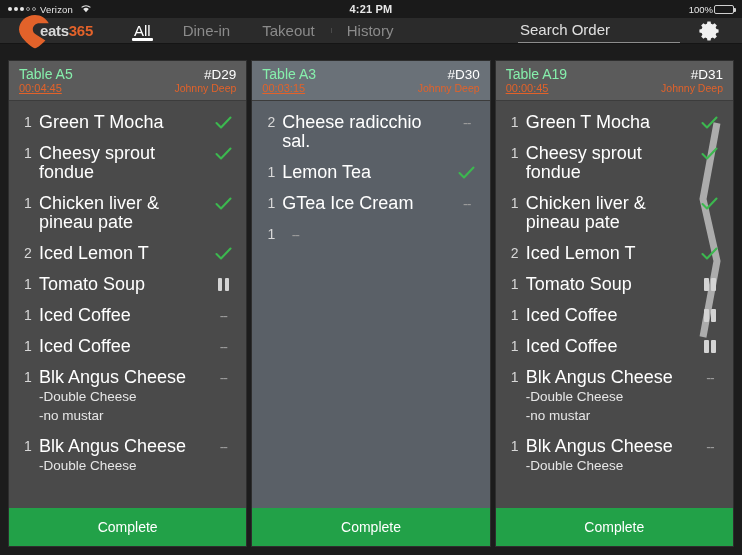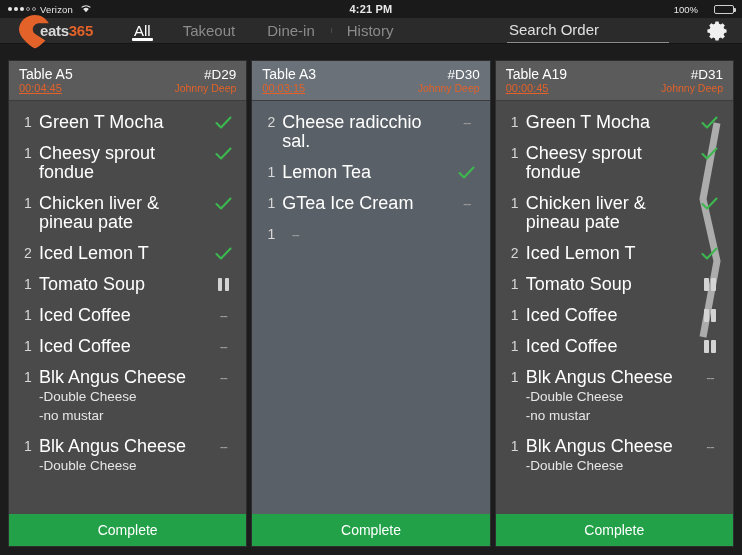--- a/index.html
+++ b/index.html
@@ -17,21 +17,21 @@
     display: flex; align-items: center;
     padding: 0 8px; color: #e8e8e8; font-size: 10px;
   }
   .sb-left { display: flex; align-items: center; gap: 4px; flex: 1; }
   .dots { display: flex; gap: 2px; align-items: center; }
   .dot { width: 4px; height: 4px; border-radius: 50%; background: #e8e8e8; }
   .dot.hollow { background: transparent; border: 1px solid #9a9a9a; width: 4px; height: 4px; }
   .carrier { font-size: 9.5px; letter-spacing: .2px; }
   .wifi { margin-left: 3px; display: inline-block; }
   .sb-center { font-size: 11px; font-weight: bold; letter-spacing: .2px; }
-  .sb-right { flex: 1; display: flex; align-items: center; justify-content: flex-end; gap: 16px; }
+  .sb-right { flex: 1; display: flex; align-items: center; justify-content: flex-end; gap: 1px; }
   .batt-pct { font-size: 9.5px; }
   .batt {
     width: 20px; height: 9px; border: 1px solid #cfcfcf; border-radius: 2px;
     position: relative; padding: 1px;
   }
   .batt::after {
     content:""; position:absolute; right:-3px; top:2.5px;
     width:2px; height:4px; background:#cfcfcf; border-radius:0 1px 1px 0;
   }
   .batt-fill { height: 100%; width: 100%; background: #f2f2f2; border-radius: 1px; }
@@ -55,21 +55,21 @@
   }
   .tab.active { color: #ffffff; }
   .tab.active::after {
     content: ""; position: absolute; left: 14px; right: 14px; bottom: 2px;
     height: 3px; background: #ffffff; border-radius: 1px;
   }
   .tab.sep::before {
     content:""; position:absolute; left:0; top:10px; bottom:10px; width:1px; background:#4a4a4a;
   }
 
-  .search-wrap { margin-left: auto; display: flex; align-items: flex-end; padding-right: 12px; gap: 19px; }
+  .search-wrap { margin-left: auto; display: flex; align-items: flex-end; padding-right: 20px; }
   .search-input {
     width: 162px; background: transparent; border: none;
     border-bottom: 1px solid #8d8d8d;
     color: #ffffff; font-size: 15px; font-family: "Liberation Sans", sans-serif;
     padding: 2px 2px 4px 2px; outline: none;
   }
   .search-input::placeholder { color: #e0e0e0; }
   .gear { margin-left: 18px; cursor: pointer; display: flex; }
 
   
@@ -82,21 +82,21 @@
     background: #4a4a4a; border: 1px solid #2e2e2e; overflow: hidden;
   }
   .ticket.alt { background: #5a6067; }
 
   .t-head {
     padding: 5px 10px 6px 10px; background: #5b5b5b;
     border-bottom: 1px solid #3c3c3c;
   }
   .ticket.alt .t-head { background: #6a7178; }
   .t-head-row { display: flex; justify-content: space-between; align-items: baseline; }
-  .t-table { font-size: 14px; color: #ffffff; }
+  .t-table { font-size: 14px; color: #86efac; }
   .t-order { font-size: 13.5px; color: #ffffff; }
   .t-time { font-size: 11px; color: #e2622a; text-decoration: underline; }
   .t-server { font-size: 10.5px; color: #e2622a; }
 
   .t-body { flex: 1; position: relative; overflow: hidden; padding-top: 6px; }
   .item {
     display: flex; align-items: flex-start;
     padding: 6px 10px 6px 8px; position: relative;
   }
   .qty { width: 22px; flex: 0 0 22px; color: #d8d8d8; font-size: 14px; text-align: center; line-height: 19px; }
@@ -107,21 +107,21 @@
   .dash { color: #9a9a9a; font-size: 14px; letter-spacing: -1px; line-height: 14px; }
   .check { display: block; }
   .pause { display: flex; gap: 2.5px; }
   .pause i { display: block; width: 4.5px; height: 13px; background: #d4d4d4; border-radius: 1px; }
 
   
   .trail { position: absolute; right: 0; top: 0; bottom: 0; width: 40px; pointer-events: none; }
 
   .t-foot { padding: 0; }
   .complete {
-    display: block; width: 100%; height: 32px;
+    display: block; width: 100%; height: 38px;
     background: #22a148; color: #ffffff;
     border: none; font-size: 14px;
     font-family: "Liberation Sans", sans-serif; cursor: pointer;
   }
 </style>
 </head>
 <body>
 
 <div class="screen">
 
@@ -155,24 +155,24 @@
         <path d="M21 2 C12 2 5 8.6 5 16.6 C5 24 14.5 31.5 19 34.6 C20.2 35.4 21.8 35.4 23 34.6 C25 33.2 28.4 30.6 31.4 27.4 L22 21.5 C20 20.3 18.8 18.5 18.8 16.4 C18.8 13 21.7 10.3 25.4 10.3 L34.8 10.3 C32 5.3 27 2 21 2 Z" fill="#e2622a"></path>
       </svg>
       <span class="logo-text"><span>eats</span><span class="num">365</span></span>
     </div>
 
     <div class="tabs">
       <div class="tab active">
           <span>All</span>
         </div>
       <div class="tab">
+          <span>Dine-in</span>
+        </div>
+      <div class="tab">
           <span>Takeout</span>
-        </div>
-      <div class="tab">
-          <span>Dine-in</span>
         </div>
       <div class="tab sep">
           <span>History</span>
         </div>
     </div>
 
     <div class="search-wrap">
       <input class="search-input" type="text" placeholder="Search Order" style="">
       <span class="gear">
         <svg width="24" height="24" viewBox="0 0 24 24">

